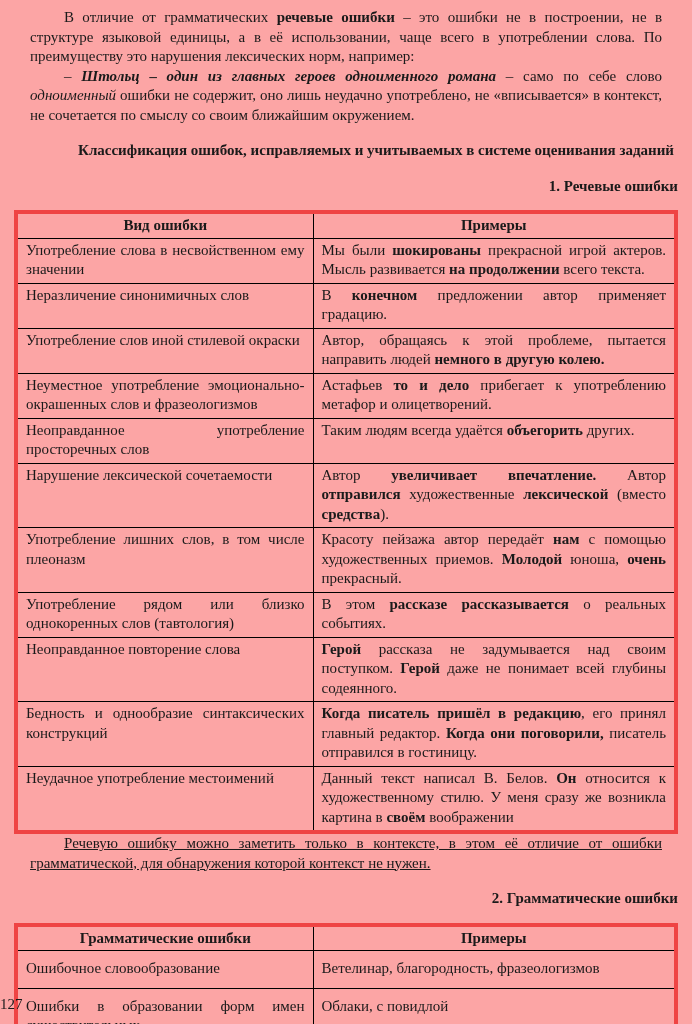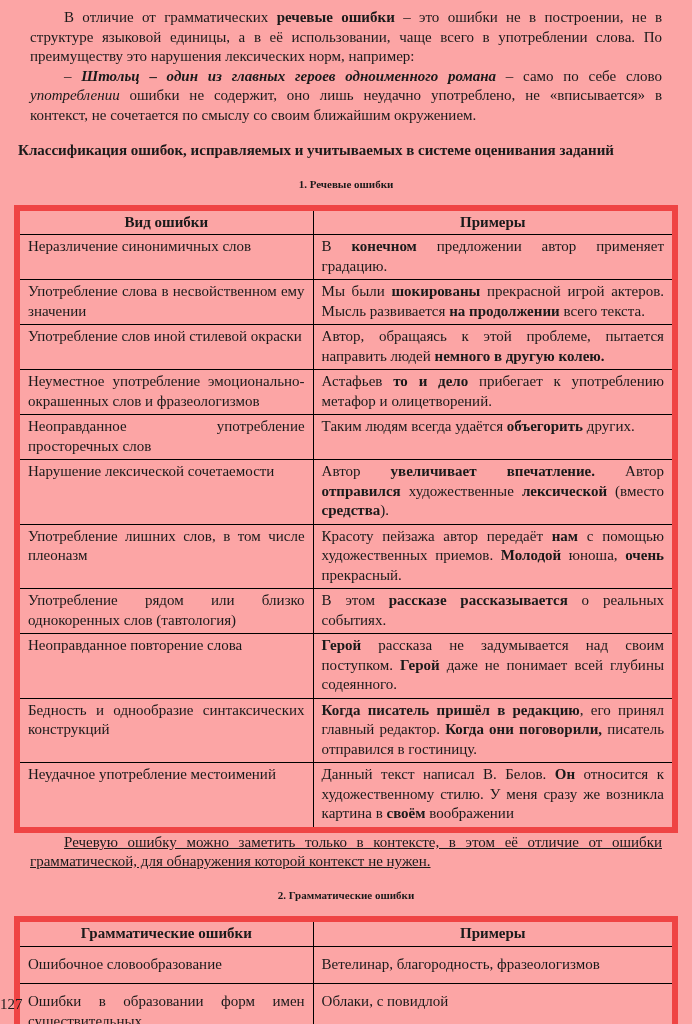--- a/index.html
+++ b/index.html
@@ -18,33 +18,33 @@
     overflow: hidden;
   }
   p.para {
     margin: 0 16px;
     text-align: justify;
     text-indent: 34px;
   }
   .heading {
     font-size: 15px;
     font-weight: bold;
-    text-align: left;
+    text-align: right;
     margin: 16px 4px 0 4px;
   }
   .subheading {
-    font-size: 11px;
+    font-size: 15px;
     font-weight: bold;
-    text-align: center;
+    text-align: right;
     margin: 16px 0 14px 0;
   }
   table {
     width: 100%;
     border-collapse: collapse;
-    border: 6px solid #ef4444;
+    border: 4px solid #ef4444;
     font-size: 15px;
   }
   th {
     border: 1px solid #000;
     font-weight: bold;
     text-align: center;
     padding: 2px 6px;
   }
   td {
     border: 1px solid #000;
@@ -66,45 +66,45 @@
   .b { font-weight: bold; }
   .i { font-style: italic; }
   .u { text-decoration: underline; }
 </style>
 </head>
 <body>
 
 <div class="page">
 
   <p class="para"><span>В отличие от грамматических </span><span class="b">речевые ошибки</span><span> – это ошибки не в построении, не в структуре языковой единицы, а в её использовании, чаще всего в употреблении слова. По преимуществу это нарушения лексических норм, например:</span></p>
-  <p class="para"><span>– </span><span class="b i">Штольц – один из главных героев одноименного романа</span><span> – само по себе слово </span><span class="i">употреблении</span><span> ошибки не содержит, оно лишь неудачно употреблено, не «вписывается» в контекст, не сочетается по смыслу со своим ближайшим окружением.</span></p>
+  <p class="para"><span>– </span><span class="b i">Штольц – один из главных героев одноименного романа</span><span> – само по себе слово </span><span class="i">одноименный</span><span> ошибки не содержит, оно лишь неудачно употреблено, не «вписывается» в контекст, не сочетается по смыслу со своим ближайшим окружением.</span></p>
 
   <div class="heading">Классификация ошибок, исправляемых и учитываемых в системе оценивания заданий</div>
 
   <div class="subheading">1. Речевые ошибки</div>
 
   <table>
     <colgroup>
         <col class="c1">
         <col class="c2">
       </colgroup>
     <thead>
       <tr>
         <th>Вид ошибки</th>
         <th>Примеры</th>
       </tr>
     </thead>
     <tbody>
         <tr>
+          <td>Употребление слова в несвойственном ему значении</td>
+          <td>Мы были <span class="b">шокированы</span> прекрасной игрой актеров. Мысль развивается <span class="b">на продолжении</span> всего текста.</td>
+        </tr>
+        <tr>
           <td>Неразличение синонимичных слов</td>
           <td>В <span class="b">конечном</span> предложении автор применяет градацию.</td>
-        </tr>
-        <tr>
-          <td>Употребление слова в несвойственном ему значении</td>
-          <td>Мы были <span class="b">шокированы</span> прекрасной игрой актеров. Мысль развивается <span class="b">на продолжении</span> всего текста.</td>
         </tr>
         <tr>
           <td>Употребление слов иной стилевой окраски</td>
           <td>Автор, обращаясь к этой проблеме, пытается направить людей <span class="b">немного в другую колею.</span></td>
         </tr>
         <tr>
           <td>Неуместное употребление эмоционально-окрашенных слов и фразеологизмов</td>
           <td>Астафьев <span class="b">то и дело</span> прибегает к употреблению метафор и олицетворений.</td>
         </tr>
         <tr>

